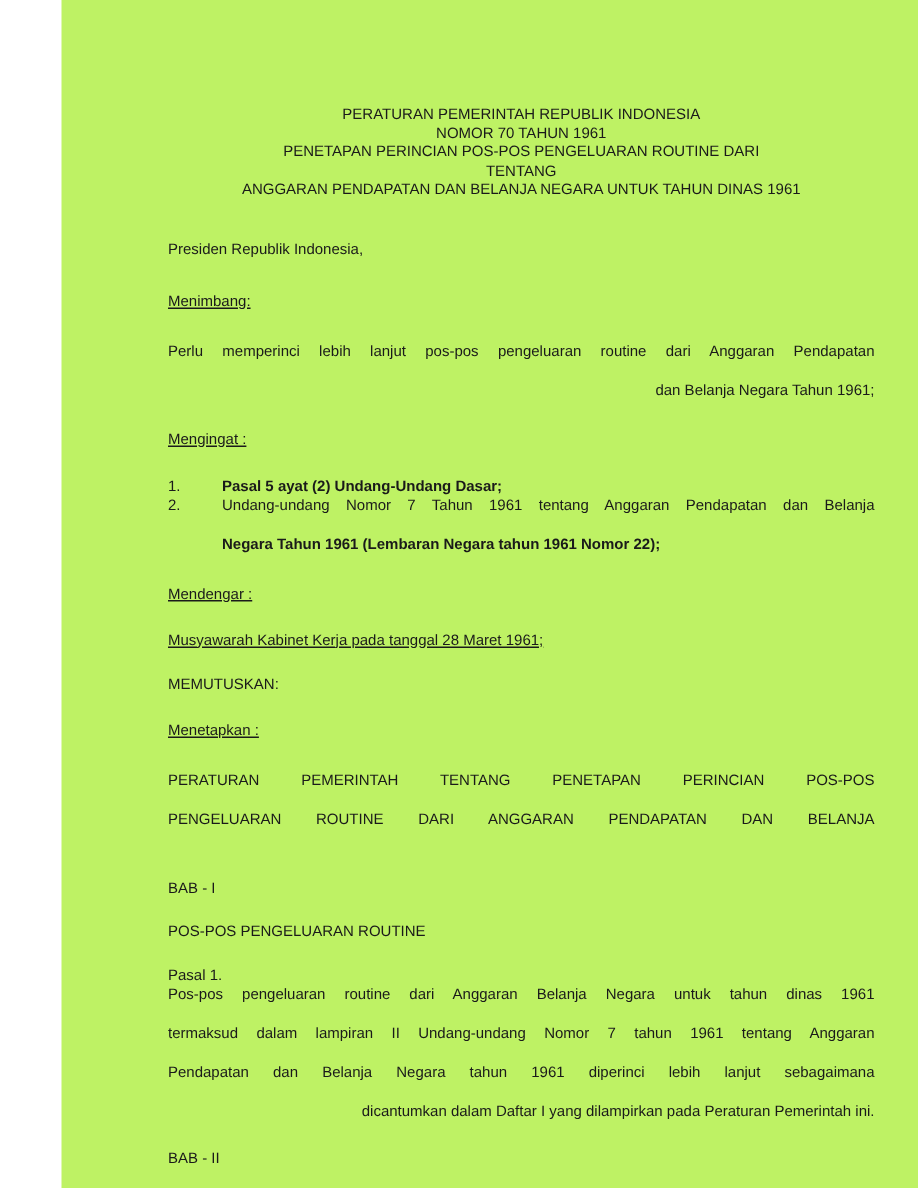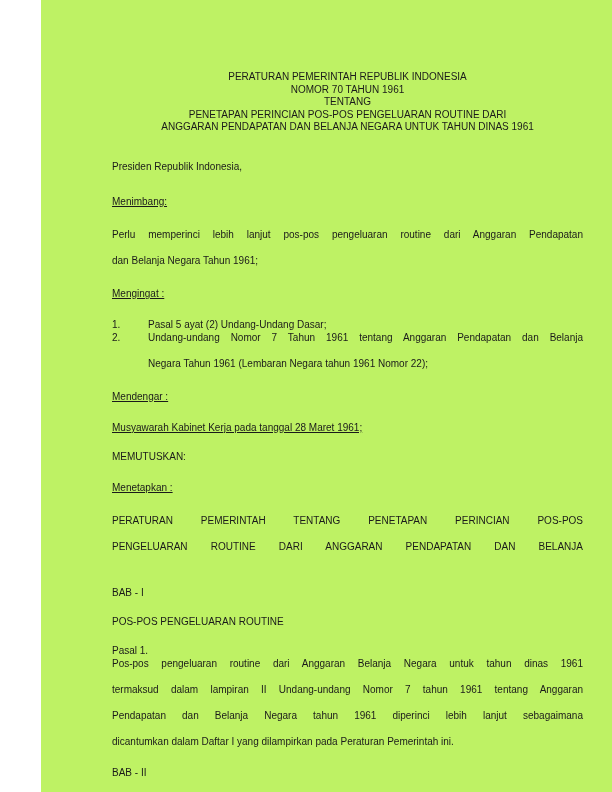--- a/index.html
+++ b/index.html
@@ -84,52 +84,53 @@
     text-justify: inter-word;
   }
   
   .num-body > span { display: block; }
   .num-body .jline {
     text-align: justify;
     text-justify: inter-word;
   }
   .num-body .lastline {
     text-align: left;
+    font-weight: bold;
   }
 
   
   .jline {
     display: block;
     text-align: justify;
     text-justify: inter-word;
     line-height: 13px;
   }
   .jline::after {
     content: "";
     display: inline-block;
     width: 100%;
     height: 0;
   }
   .lastline {
     display: block;
-    text-align: left;
+    text-align: right;
     line-height: 13px;
   }
 </style>
 </head>
 <body>
 
 <div class="page">
   <div class="content">
 
     <div class="title-block">
       <span class="title-line">PERATURAN PEMERINTAH REPUBLIK INDONESIA</span>
       <span class="title-line">NOMOR 70 TAHUN 1961</span>
+      <span class="title-line">PENETAPAN PERINCIAN POS-POS PENGELUARAN ROUTINE DARI</span>
       <span class="title-line">TENTANG</span>
-      <span class="title-line">PENETAPAN PERINCIAN POS-POS PENGELUARAN ROUTINE DARI</span>
       <span class="title-line">ANGGARAN PENDAPATAN DAN BELANJA NEGARA UNTUK TAHUN DINAS 1961</span>
     </div>
 
     <div class="sp26"></div>
 
     <span class="center-line">Presiden Republik Indonesia,</span>
 
     <div class="sp22"></div>
 
     <span class="left-line">Menimbang:</span>

